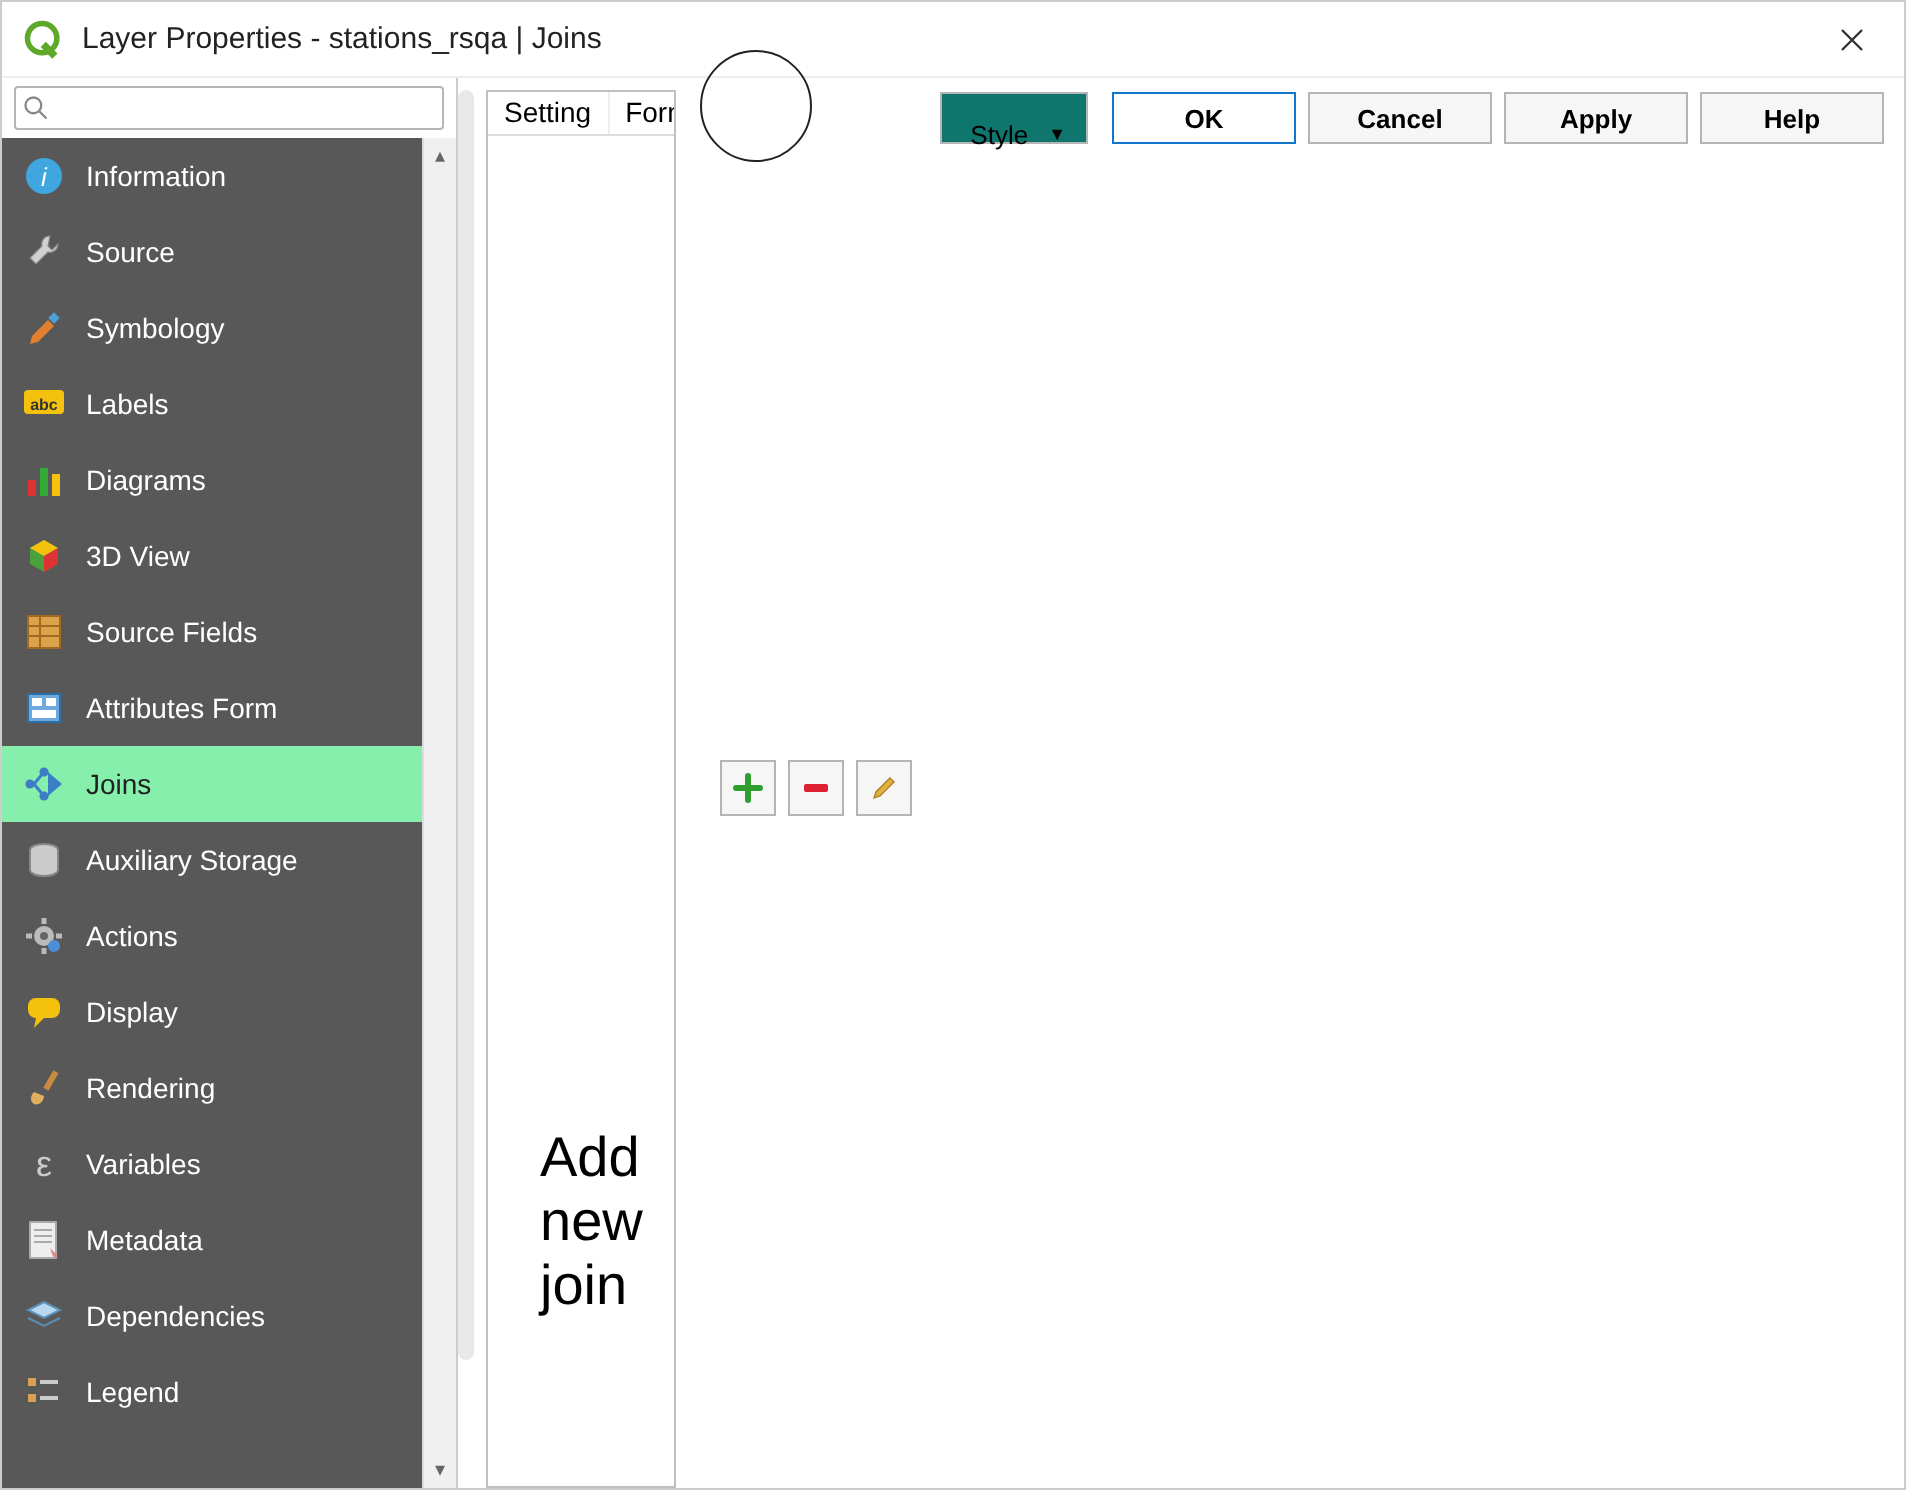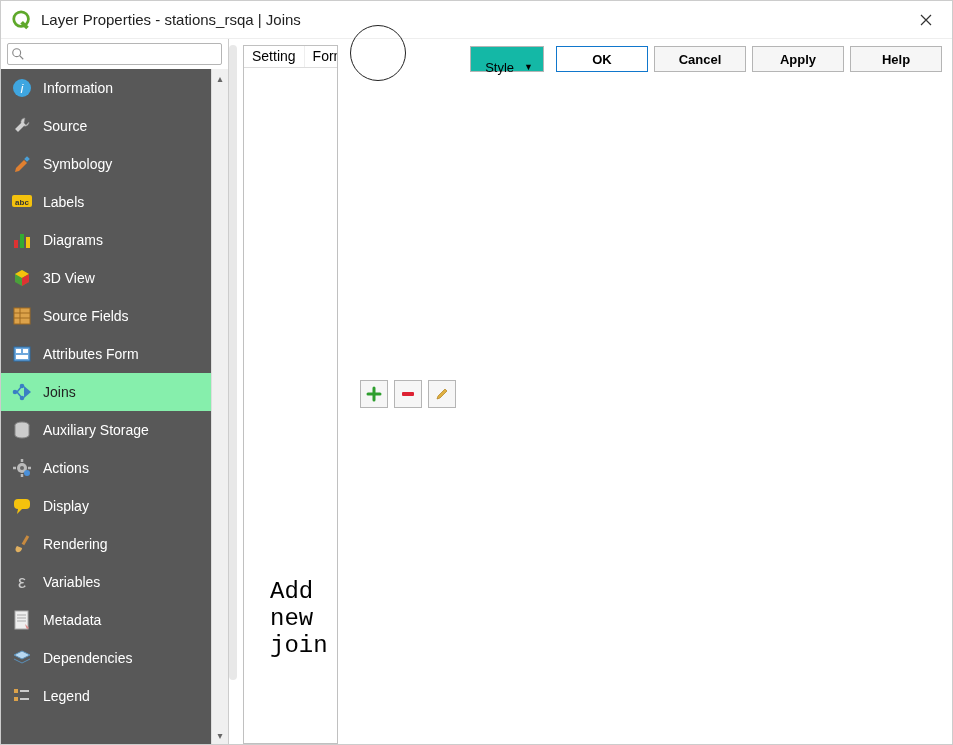--- a/index.html
+++ b/index.html
@@ -32,28 +32,28 @@
 
 .right { flex:1; display:flex; flex-direction:row; min-width:0; position:relative; }
 .right-scrollbar { width:8px; background:#e8e8e8; border-radius:4px; position:absolute; left:0; top:6px; bottom:64px; }
 
 .table-wrap { flex:1; margin:6px 8px 0 14px; border:1px solid #c0c0c0; position:relative; background:#fff; overflow:hidden; }
 .thead { display:flex; height:22px; border-bottom:1px solid #ddd; }
 .th { padding:2px 8px; font-size:14px; }
 .th.setting { width:120px; border-right:1px solid #eee; }
 .th.value { flex:1; }
 
-.callout { position:absolute; left:26px; bottom:84px; font-size:24px; font-weight:400; color:#000;font-family:Liberation Mono, monospace; }
+.callout { position:absolute; left:26px; bottom:84px; font-size:28px; font-weight:400; color:#000; }
 
 .toolbar-row { display:flex; align-items:center; gap:6px; padding:4px 0 0 14px; position:relative; }
 .circle { position:absolute; left:4px; top:-14px; width:56px; height:56px; border:1.6px solid #222; border-radius:50%; pointer-events:none; }
 .tbtn { width:28px; height:28px; border:1px solid #b5b5b5; background:#f6f6f6; display:flex; align-items:center; justify-content:center; cursor:pointer; }
 
 .bottom { height:40px; display:flex; align-items:center; padding:0 10px 0 14px; gap:6px; }
-.style-btn { height:26px; border:1px solid #b5b5b5; background:#14b8a6; padding:16px 10px 0 14px; display:flex; align-items:center; gap:10px; font-size:13px; cursor:pointer; }
+.style-btn { height:26px; border:1px solid #b5b5b5; background:#0f766e; padding:16px 10px 0 14px; display:flex; align-items:center; gap:10px; font-size:13px; cursor:pointer; }
 .spacer { flex:1; }
 .btn { width:92px; height:26px; border:1px solid #b5b5b5; background:#f6f6f6; font-size:13px; cursor:pointer;font-weight:bold; }
 .btn.primary { border:1.5px solid #1177cc; background:#fff; }
 
 svg { display:block; }
 </style>
 </head>
 <body>
 
 <div class="window">

